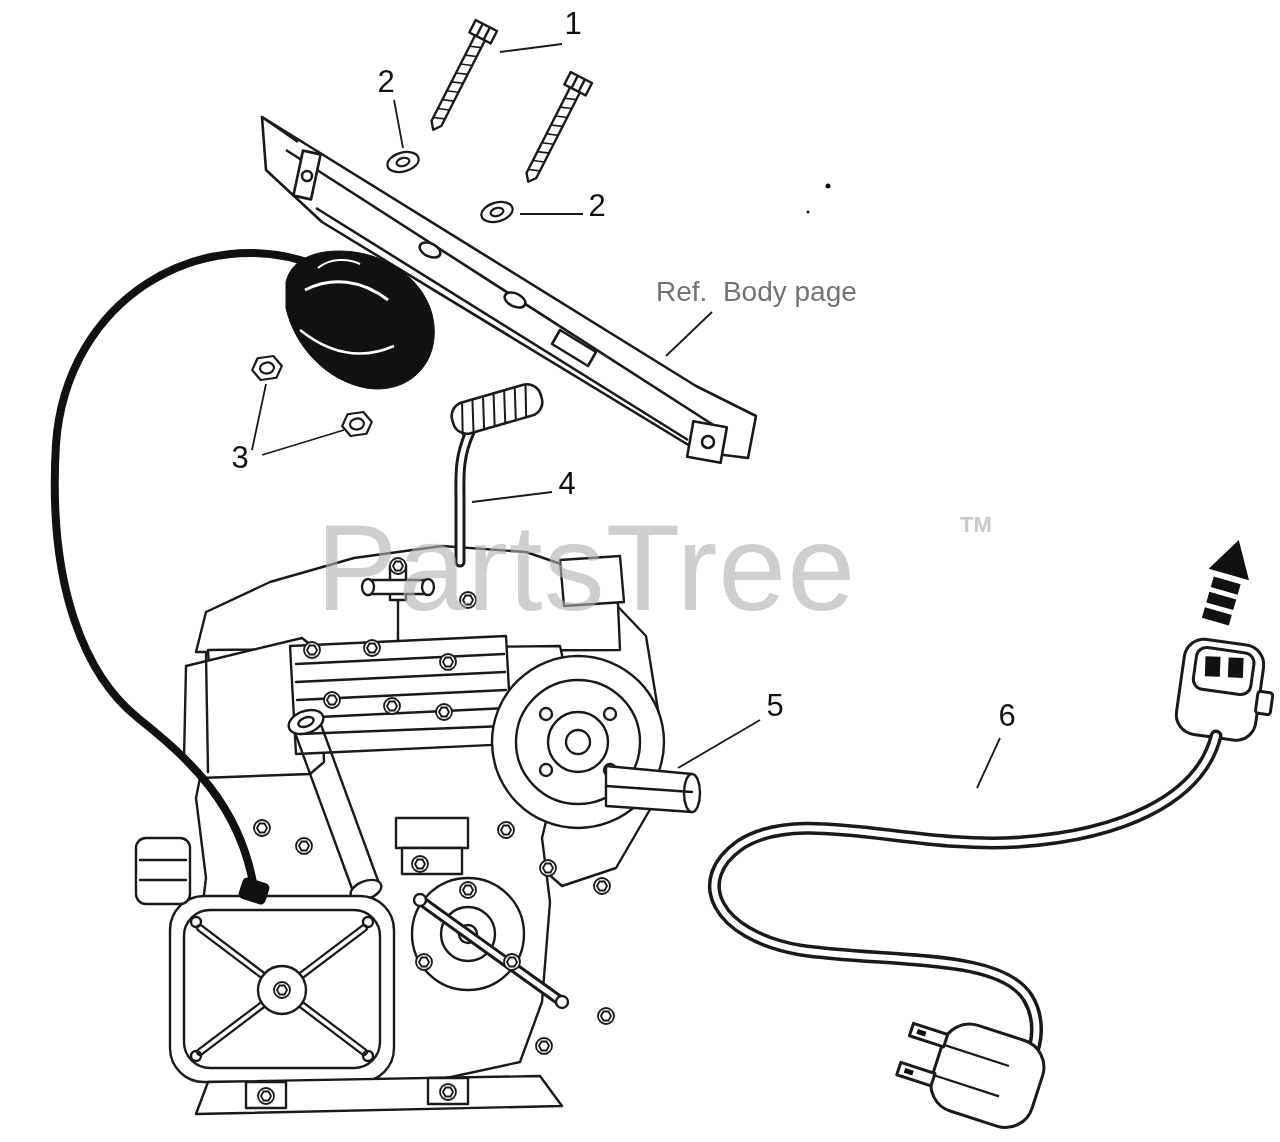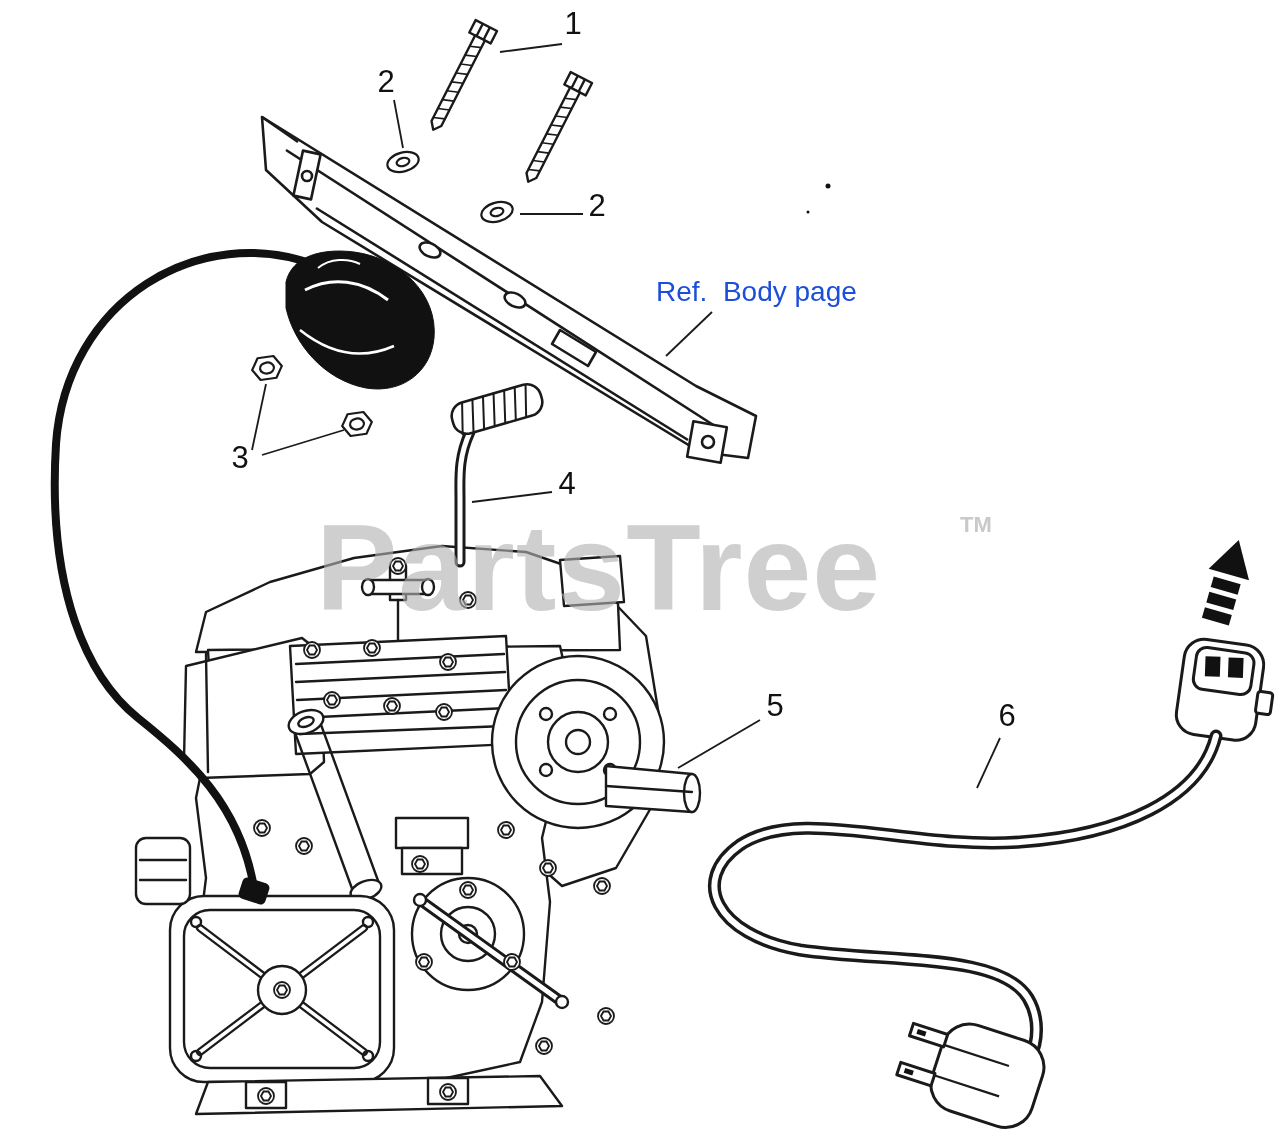--- a/index.html
+++ b/index.html
@@ -1,27 +1,27 @@
 <!DOCTYPE html>
 <html><head>
 <meta charset="utf-8">
 <style>
   html,body{margin:0;padding:0;background:#fff;}
   #stage{position:relative;width:1280px;height:1142px;background:#fff;overflow:hidden;
          font-family:"Liberation Sans", sans-serif;color:#111;}
   #art{position:absolute;left:0;top:0;z-index:1;}
   .watermark{position:absolute;z-index:2;left:316px;top:498px;
-             font-size:122px;font-weight:700;letter-spacing:1px;
+             font-size:122px;font-weight:400;letter-spacing:1px;
              color:rgba(178,178,178,.62);white-space:nowrap;pointer-events:none;}
   .watermark-tm{position:absolute;z-index:2;left:924px;top:512px;
              font-size:22px;font-weight:700;color:rgba(178,178,178,.7);margin-left:36px;}
   .callout{position:absolute;z-index:3;font-size:31px;color:#111;
            transform:translateX(-50%);cursor:pointer;line-height:1;}
   .ref-label{position:absolute;z-index:3;left:656px;top:278px;font-size:28px;
-             color:#1d4ed8;white-space:pre;line-height:1;}
+             color:#737373;white-space:pre;line-height:1;}
 </style>
 </head>
 <body>
 
 <div id="stage">
 
   <svg id="art" width="1280" height="1142" viewBox="0 0 1280 1142">
     <defs>
       <g id="bolt" stroke="#1a1a1a" stroke-width="2.4" fill="#fff" stroke-linejoin="round">
         <path d="M-12,-14 h24 v14 h-24 z"></path>

